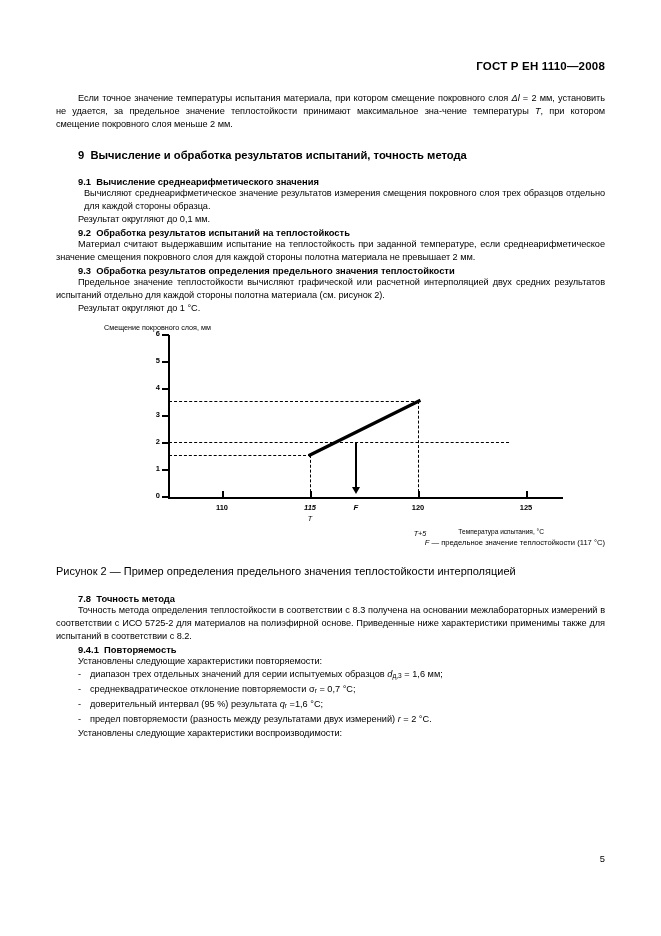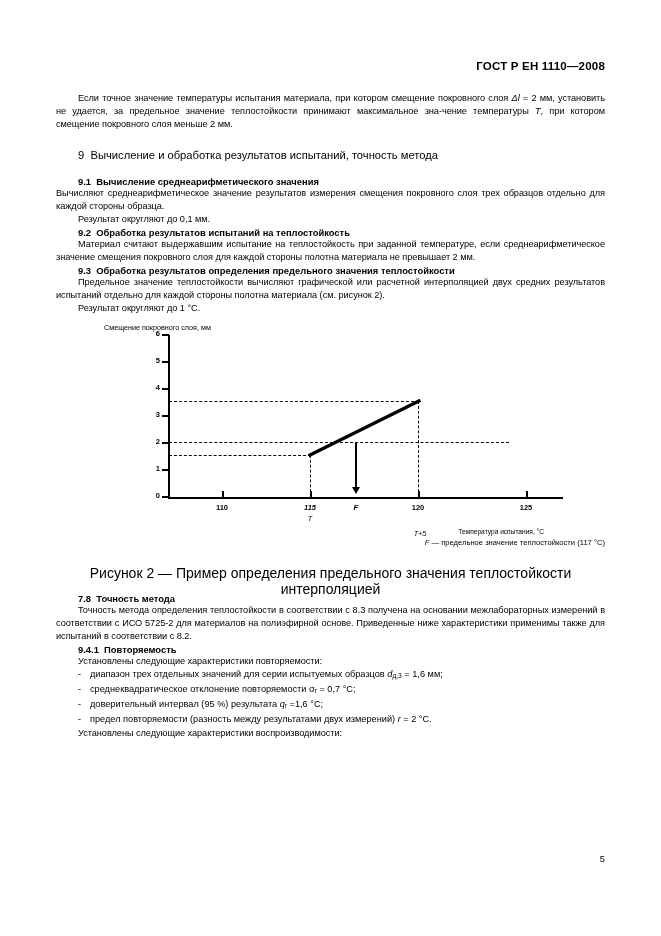--- a/index.html
+++ b/index.html
@@ -41,25 +41,25 @@
   }
 
   p {
     margin: 0;
     font-size: 9.2px;
     line-height: 13.0px;
     text-align: justify;
     letter-spacing: -0.05px;
   }
   p.indent { text-indent: 22px; }
-  p.noind  { text-indent: 0; }
+  p.noind  { text-indent: 0; margin-left: 28px; }
 
   h2.sec-main {
     font-size: 11.2px;
-    font-weight: normal;
+    font-weight: bold;
     margin: 18px 0 0 0;
     text-indent: 22px;
     letter-spacing: 0px;
   }
   h3.sec-sub {
     font-size: 9.4px;
     font-weight: bold;
     margin: 15px 0 0 0;
     text-indent: 22px;
   }
@@ -188,22 +188,21 @@
     border-right: 4px solid transparent;
     border-top: 7px solid #000;
   }
 
   .fig-note {
     text-align: right;
     font-size: 7.6px;
   }
   .fig-caption {
     margin-top: 18px;
-    text-align: center;
-    font-size: 14px;
+    font-size: 11px;
   }
 
   .page-num {
     position: absolute;
     right: 56px;
     bottom: 72px;
     font-size: 9.4px;
   }
 </style>
 </head>

